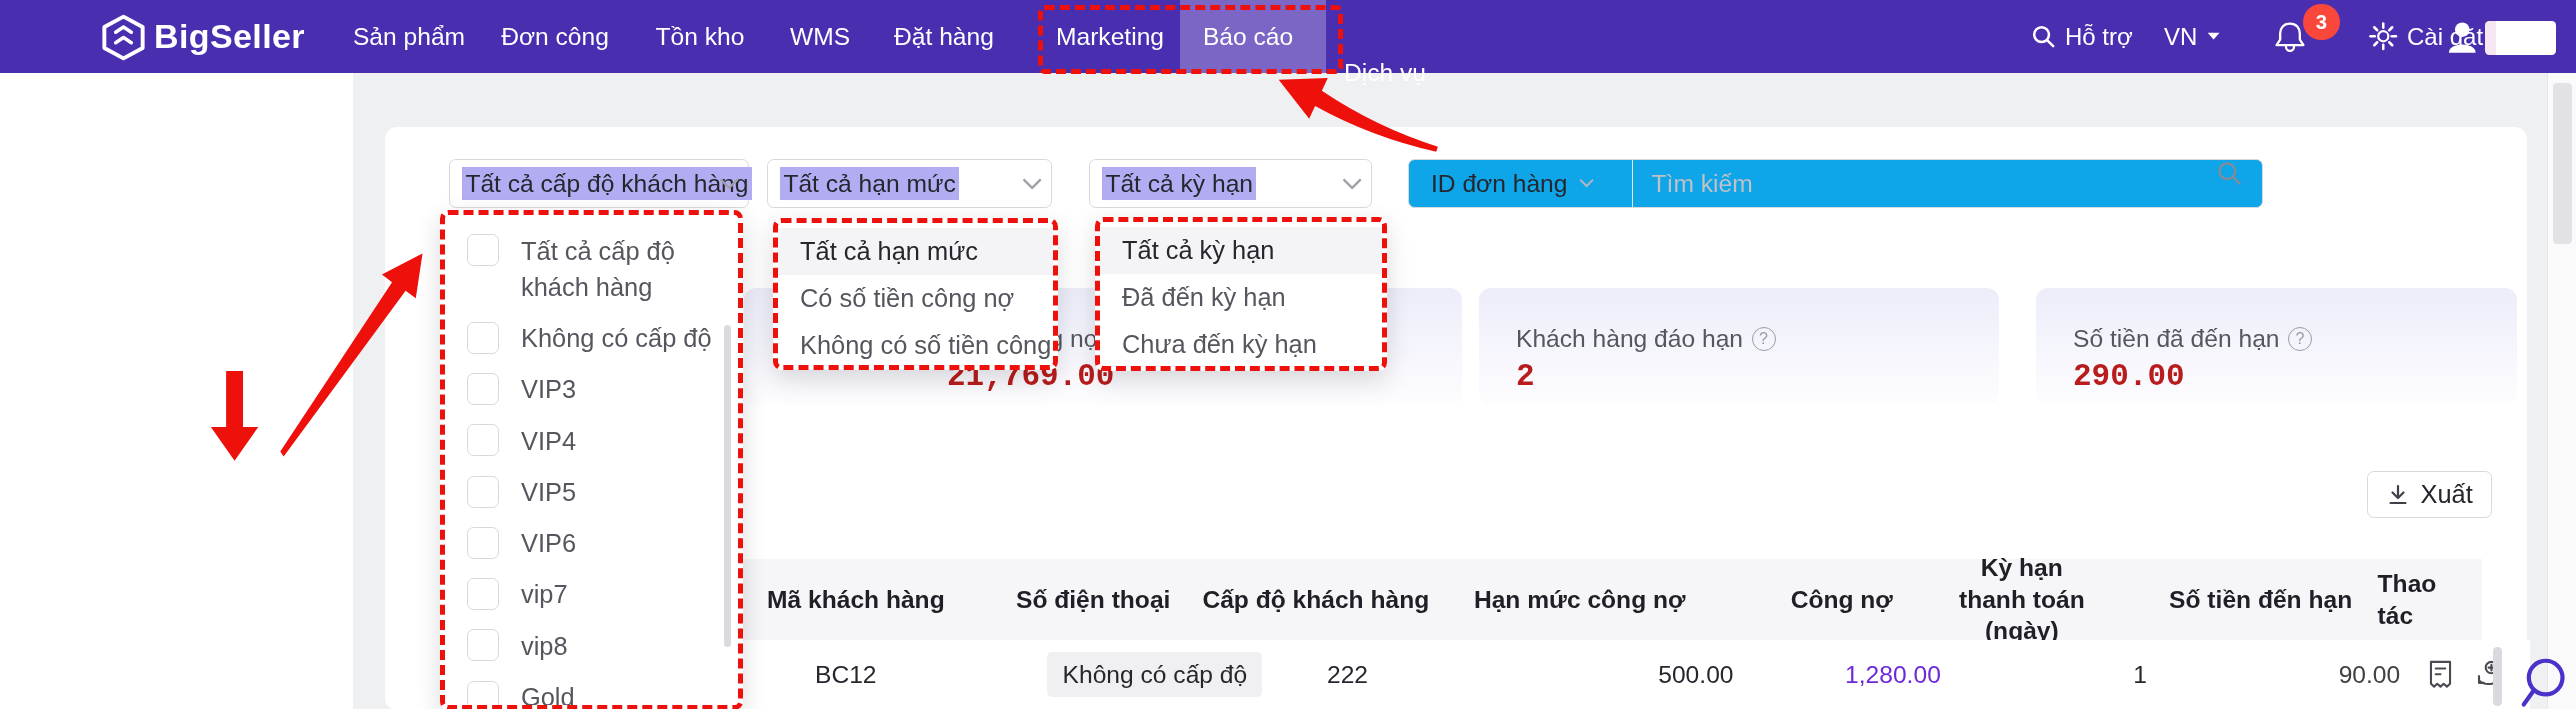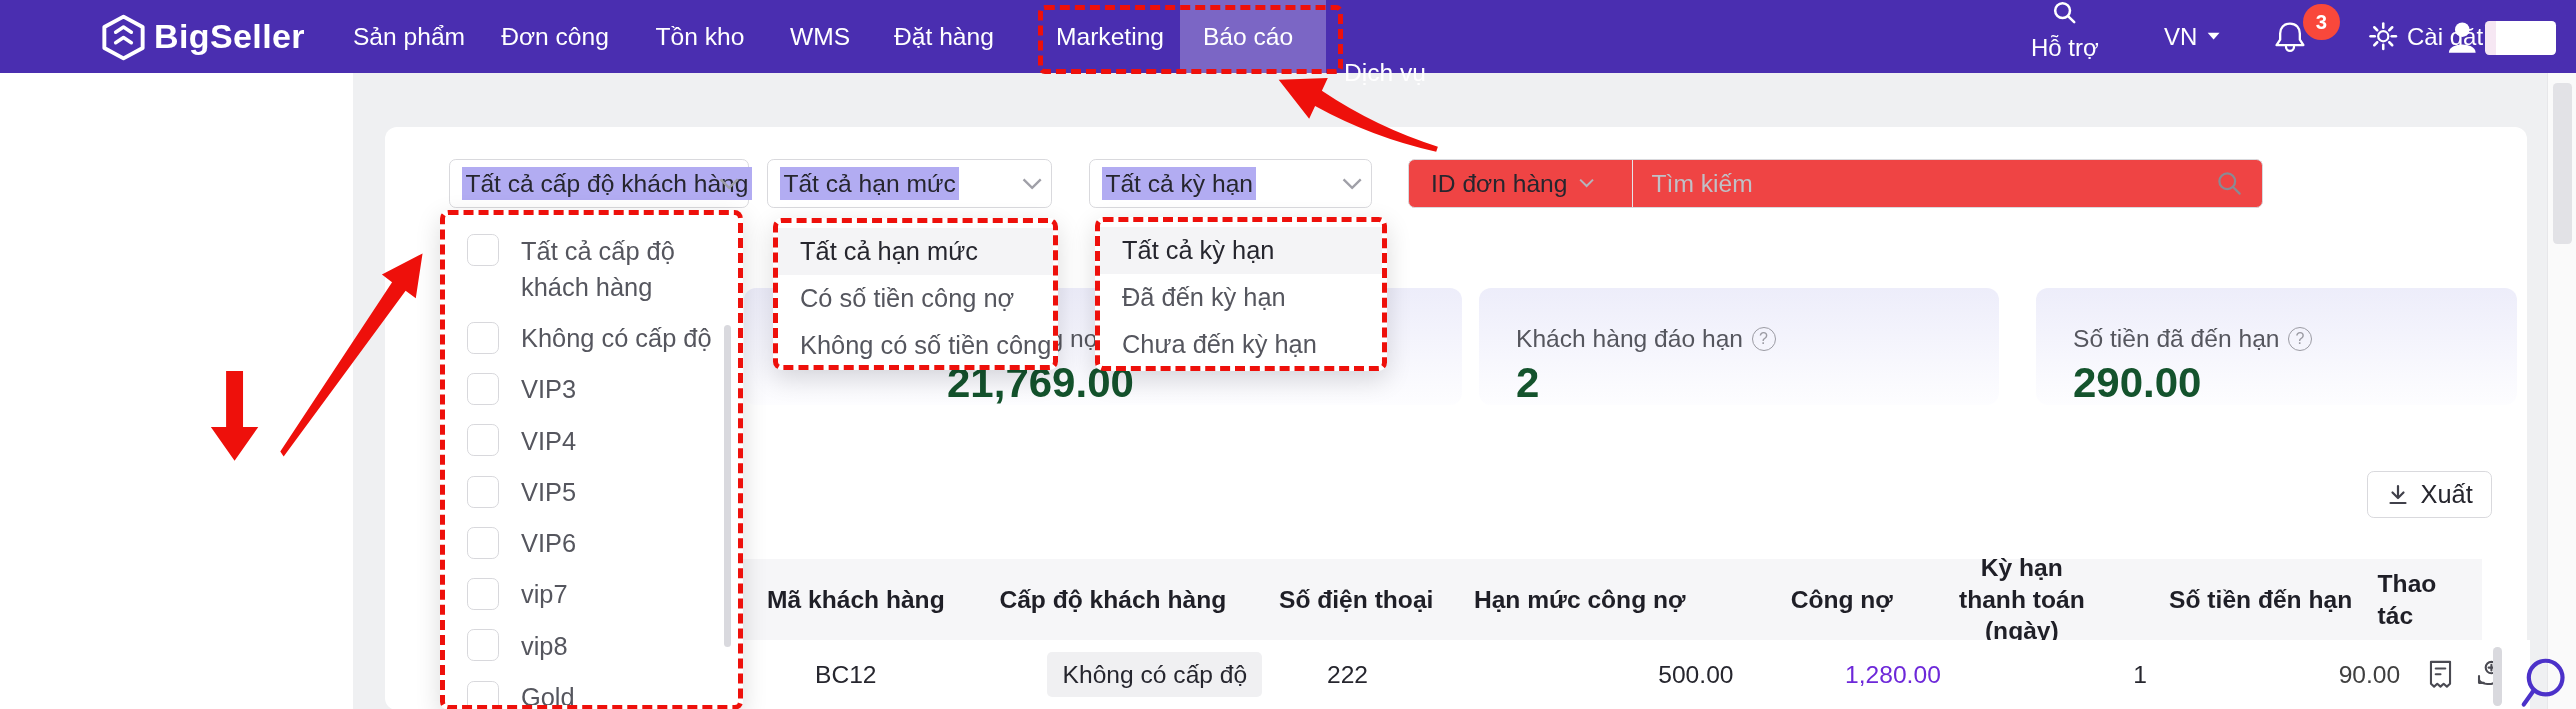--- a/index.html
+++ b/index.html
@@ -27,32 +27,32 @@
   .sb-accent{left:0;top:471px;width:6px;height:53px;background:#4434c8;}
   .sb-dash{left:29px;top:465px;border:4.2px dashed #EE100B;border-radius:3.4px;padding:4.2px 8.5px;background:transparent;}
   .sb-sel{font-size:25.4px;color:#241bc4;background:#8d87ec;padding:3.4px 5.1px;white-space:nowrap;}
   .sb-bold{left:47px;top:544px;font-size:25.4px;font-weight:bold;color:#17171d;white-space:nowrap;}
   
   .panel{left:385px;top:127px;width:2142px;height:583px;background:#fff;border-radius:12px;z-index:1;}
   .select{height:49px;background:#fff;border:1.7px solid #d9d9dd;border-radius:6.8px;box-sizing:border-box;
           display:flex;align-items:center;padding-left:12px;font-size:24.6px;color:#26262e;z-index:6;white-space:nowrap;}
   .hl{background:#b2acf2;padding:2.5px 3.4px;}
   .chev-gray{position:absolute;right:8.5px;top:50%;transform:translateY(-50%);}
-  .searchwrap{left:1408px;top:159px;width:855px;height:49px;border:1.7px solid #d9d9dd;border-radius:6.8px;background:#ef4444;
-              box-sizing:border-box;display:flex;align-items:center;z-index:6;}
+  .searchwrap{left:1408px;top:159px;width:855px;height:49px;border:1.7px solid #d9d9dd;border-radius:6.8px;background:#0ea5e9;
+              box-sizing:border-box;display:flex;z-index:6;}
   .searchseg{width:224px;height:100%;display:flex;align-items:center;padding-left:22px;box-sizing:border-box;
              border-right:1.7px solid #e4e4e8;font-size:24.6px;color:#26262e;gap:12px;white-space:nowrap;}
   .searchin{flex:1;border:none;outline:none;font-size:24.6px;color:#26262e;padding-left:18.6px;font-family:inherit;background:transparent;}
   .searchin::placeholder{color:#c0c0c6;}
   
   .card{top:288px;height:117px;border-radius:12px;background:linear-gradient(180deg,#ededfa 0%,#fdfdff 100%);z-index:5;}
   .card-label{font-size:24.6px;color:#55565e;display:flex;align-items:center;gap:8.5px;white-space:nowrap;}
   .qmark{display:inline-flex;width:22px;height:22px;border:1.7px solid #9b9ba3;border-radius:50%;color:#9b9ba3;
          font-size:16px;align-items:center;justify-content:center;}
-  .card-value{font-size:42px;font-weight:bold;color:#14532d;white-space:nowrap;}
+  .card-value{font-size:31px;font-weight:bold;color:#b91c1c;white-space:nowrap;font-family:Liberation Mono, monospace;}
   
   .btn{left:2367px;top:471px;width:125px;height:47px;border:1.7px solid #d9d9dd;border-radius:6.8px;background:#fff;
        display:flex;align-items:center;justify-content:center;gap:10.2px;font-size:25.4px;color:#26262e;box-sizing:border-box;z-index:6;}
   
   .thead{left:743px;top:559px;width:1739px;height:81px;background:#f6f6f8;display:flex;z-index:5;}
   .trow{left:743px;top:640px;width:1739px;height:69px;background:#fff;display:flex;z-index:5;padding-left:48px;}
   .cell{flex-shrink:0;display:flex;align-items:center;font-size:24.6px;color:#26262e;box-sizing:border-box;line-height:1.3;}
   .thead .cell{font-weight:bold;color:#1f1f27;}
   .c1{width:231px;padding-left:24px;}
   .c2{width:263px;padding-left:25.4px;}
@@ -92,21 +92,21 @@
 
     <div class="abs nav-item" style="left:409px;">Sản phẩm</div>
     <div class="abs nav-item" style="left:555px;">Đơn công</div>
     <div class="abs nav-item" style="left:700px;">Tồn kho</div>
     <div class="abs nav-item" style="left:820px;">WMS</div>
     <div class="abs nav-item" style="left:944px;text-align:center;">Đặt hàng</div>
     <div class="abs nav-item" style="left:1110px;z-index:13;">Marketing</div>
     <div class="abs nav-item" style="left:1248px;z-index:13;">Báo cáo</div>
     <div class="abs nav-item" style="left:1385px;margin-top:36px;">Dịch vụ</div>
 
-    <div class="abs nav-right" style="left:2031px;flex-direction:column;">
+    <div class="abs nav-right" style="left:2031px;">
       <svg width="25.4" height="25.4" viewBox="0 0 24 24">
           <circle cx="10" cy="10" r="7" fill="none" stroke="#fff" stroke-width="2.4"></circle>
           <line x1="15.4" y1="15.4" x2="21" y2="21" stroke="#fff" stroke-width="2.4" stroke-linecap="round"></line>
         </svg>
       <span>Hỗ trợ</span>
     </div>
     <div class="abs nav-right" style="left:2164px;">
       <span>VN</span>
       <svg width="15.2" height="10.2" viewBox="0 0 18 12">
           <path d="M2 2 L9 10 L16 2 Z" fill="#fff"></path>
@@ -247,22 +247,22 @@
         <line x1="12" y1="3" x2="12" y2="14"></line>
           <path d="M6.5 9.5 L12 15 L17.5 9.5"></path>
           <line x1="4.5" y1="20" x2="19.5" y2="20"></line>
       </g>
     </svg>
     <span>Xuất</span>
   </div>
 
   <div class="abs thead">
     <div class="cell c1">Mã khách hàng</div>
+    <div class="cell c3">Số điện thoại</div>
     <div class="cell c2">Cấp độ khách hàng</div>
-    <div class="cell c3">Số điện thoại</div>
     <div class="cell c4">Hạn mức công nợ</div>
     <div class="cell c5">Công nợ</div>
     <div class="cell c6">
         <span style="width:154px;text-align:center;">Kỳ hạn thanh toán (ngày)</span>
       </div>
     <div class="cell c7">Số tiền đến hạn</div>
     <div class="cell c8">
         <span style="width:68px;">Thao tác</span>
       </div>
   </div>

